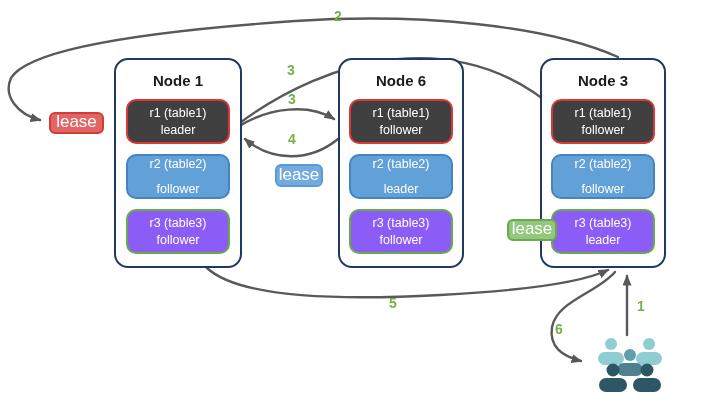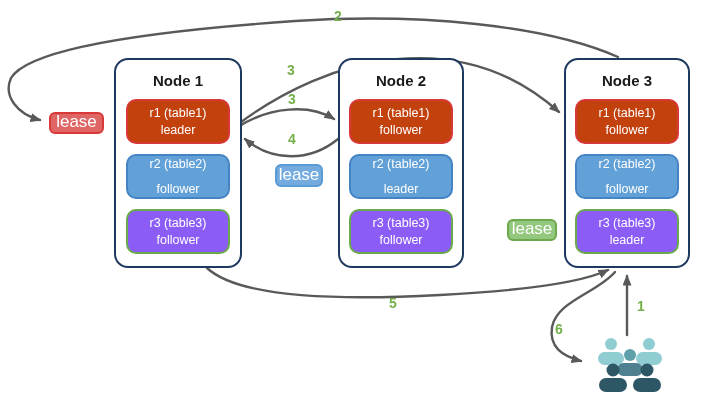--- a/index.html
+++ b/index.html
@@ -9,32 +9,32 @@
   }
   svg.arrows { position:absolute; left:0; top:0; width:704px; height:405px; pointer-events:none; }
 
   
   .node {
     position:absolute; top:58px; width:128px; height:210px; box-sizing:border-box;
     background:#ffffff; border:2px solid #1f3a60; border-radius:14px; z-index:2;
   }
   .node.pos-1 { left:114px; }
   .node.pos-2 { left:338px; width:126px; }
-  .node.pos-3 { left:564px; width:126px; }
+  .node.pos-3 { left:540px; width:126px; }
   .node-title {
     text-align:center; font-weight:bold; font-size:15px; color:#1a1a1a;
     margin:12px 0 10px 0;
   }
   .replica {
     width:104px; height:45px; margin:0 auto 10px auto; box-sizing:border-box;
     border-radius:10px; border:2px solid transparent;
     display:flex; flex-direction:column; align-items:center; justify-content:center;
     color:#ffffff; font-size:12.5px; line-height:1.3; text-align:center;
   }
-  .replica[data-color="red"]   { background:#c2410c; border-color:#d83838; }
+  .replica[data-color="red"]   { background:#404040; border-color:#d83838; }
   .replica[data-color="blue"]  { background:#62a0d8; border-color:#4484c4;justify-content:space-between; }
   .replica[data-color="green"] { background:#8b5cf6; border-color:#6aaa4c; }
 
   
   .lease {
     position:absolute; box-sizing:border-box; border-radius:6px; z-index:3;
     display:flex; align-items:flex-end; justify-content:center;
     color:#ffffff; font-size:17px; border:2px solid transparent;
   }
   .lease[data-color="red"]   { background:#e06666; border-color:#d83838; }
@@ -88,21 +88,21 @@
       <span>r2 (table2)</span>
       <span>follower</span>
     </div>
     <div class="replica" data-color="green">
       <span>r3 (table3)</span>
       <span>follower</span>
     </div>
   </div>
 
   <div class="node pos-2">
-    <div class="node-title">Node 2</div>
+    <div class="node-title">Node 6</div>
     <div class="replica" data-color="red">
       <span>r1 (table1)</span>
       <span>follower</span>
     </div>
     <div class="replica" data-color="blue">
       <span>r2 (table2)</span>
       <span>leader</span>
     </div>
     <div class="replica" data-color="green">
       <span>r3 (table3)</span>

